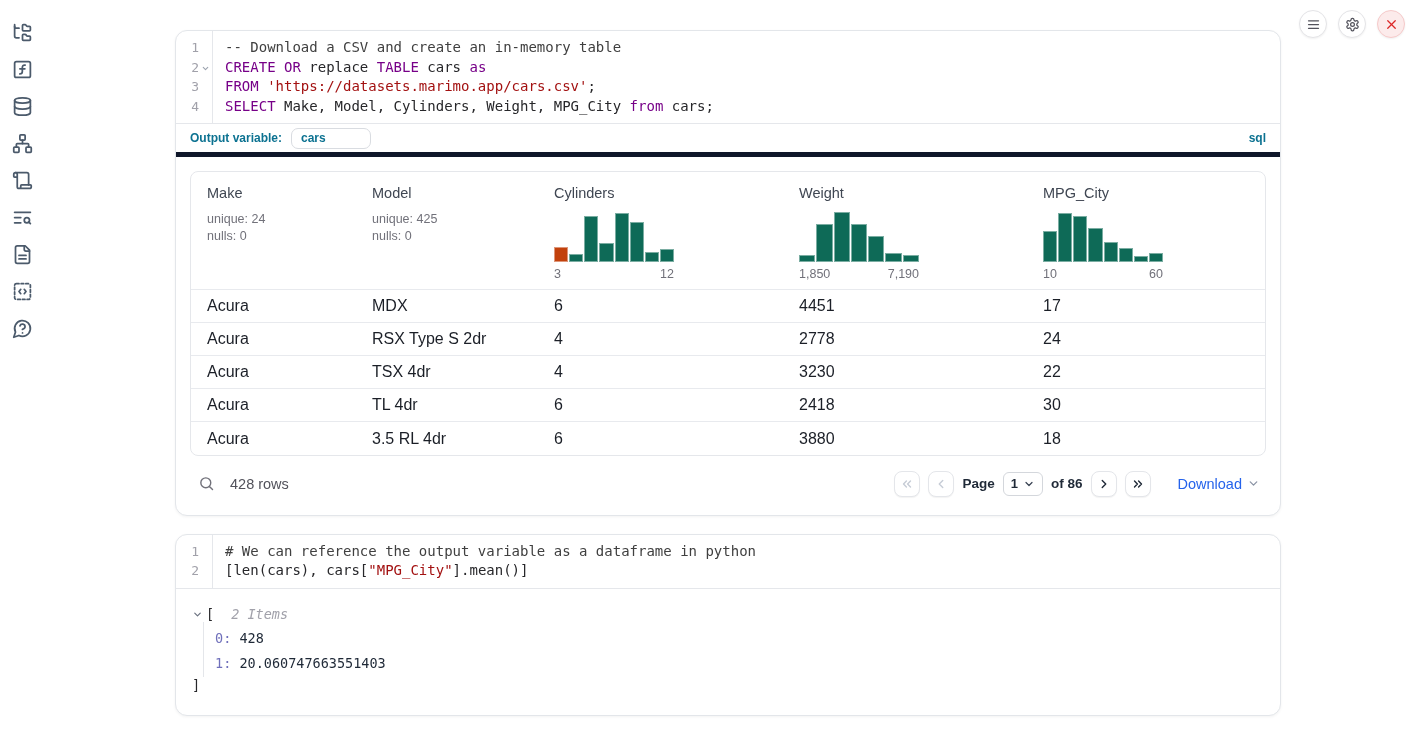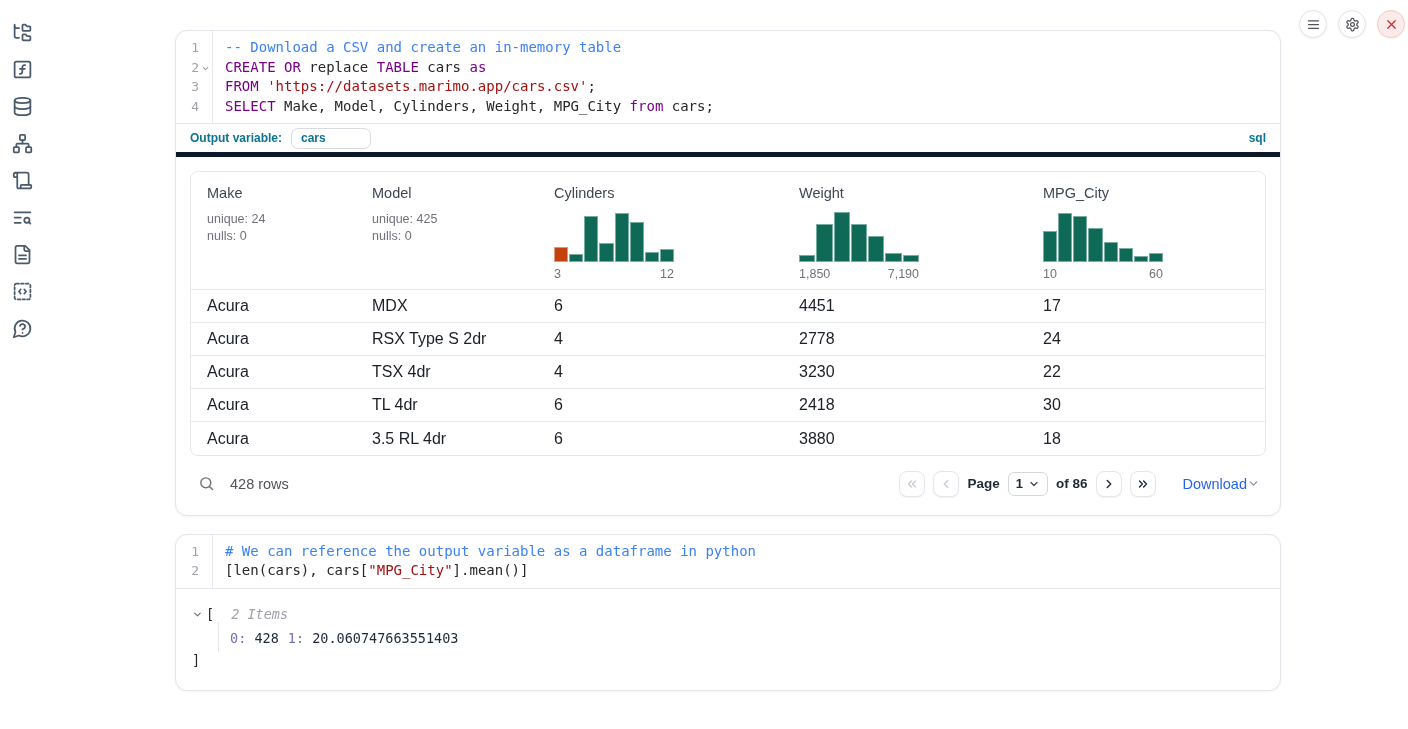--- a/index.html
+++ b/index.html
@@ -41,21 +41,21 @@
   .code-area { display:flex; font-family:"DejaVu Sans Mono", monospace; font-size:14px; line-height:19.6px; }
   .gutter {
     flex:none; width:37px; padding:7px 13px 7px 0; text-align:right;
     color:#a1a1aa; font-size:13px; border-right:1px solid #e5e7eb;
   }
   .gutter-line { position:relative; height:19.6px; }
   .fold { position:absolute; right:-11px; top:6px; color:#9ca3af; cursor:pointer; }
   .code-lines { padding:7px 0 7px 12px; white-space:pre; flex:1; cursor:text; }
   .code-line { height:19.6px; }
   .tok-keyword { color:#770088; }
-  .tok-comment { color:#3b82f6; }
+  .tok-comment { color:#404040; }
   .tok-string  { color:#a31111; }
   .tok-plain   { color:#27272a; }
 
   
   .outvar-row { display:flex; align-items:center; border-top:1px solid #e5e7eb; padding:4px 14px; height:29px; }
   .outvar-label { font-weight:bold; font-size:12px; color:#0c7291; }
   .outvar-input {
     margin-left:9px; width:80px; height:21px; padding:1px 9px;
     border:1px solid #d9dce1; border-radius:7px;
     font:bold 12px "Liberation Sans", sans-serif; color:#0c7291; outline:none;
@@ -86,31 +86,31 @@
     box-shadow:0 1px 1px rgba(0,0,0,.05); display:flex; align-items:center; justify-content:center;
     color:#1f2937; cursor:pointer; padding:0;
   }
   .pg-btn.disabled { color:#c6ccd6; cursor:default; }
   .pg-text { font-size:13.5px; font-weight:600; color:#1f2937; }
   .page-select {
     display:flex; align-items:center; gap:5px; border:1px solid #d4d7dc; border-radius:6px;
     padding:2px 7px; height:24px; font-size:13px; font-weight:600; color:#1f2937; background:#fff; cursor:pointer;
   }
   .download {
-    margin-left:19px; display:flex; align-items:center; 
+    margin-left:19px; display:flex; align-items:center; gap:5px;
     color:#2563eb; font-size:14.5px; font-weight:500; cursor:pointer; background:none; border:none; padding:0;
   }
   .download .chev { color:#8b94a5; }
 
   
   .tree-area { border-top:1px solid #e5e7eb; padding:17px 16px 22px; font-family:"DejaVu Sans Mono", monospace; font-size:13.5px; color:#27272a; }
   .tree-row1 { display:flex; align-items:center; gap:3px; }
   .tree-chevron { color:#6b7280; cursor:pointer; }
   .items-label { color:#a1a1aa; font-style:italic; margin-left:14px; }
-  .tree-children { margin-left:26px; border-left:1px solid #e4e6ea; padding:8px 0 6px 11px; display:flex; flex-direction:row; gap:9px; }
+  .tree-children { margin-left:11px; border-left:1px solid #e4e6ea; padding:8px 0 6px 11px; display:flex; flex-direction:column; gap:9px; }
   .tree-key { color:#7070bb; }
   .tree-val { color:#1f2937; }
 </style>
 </head>
 <body>
 
 <nav class="sidebar" id="sidebar">
     <button class="sidebar-btn">
       <span>
         <svg width="21" height="21" viewBox="0 0 24 24" fill="none" stroke="currentColor" stroke-width="2" stroke-linecap="round" stroke-linejoin="round">

